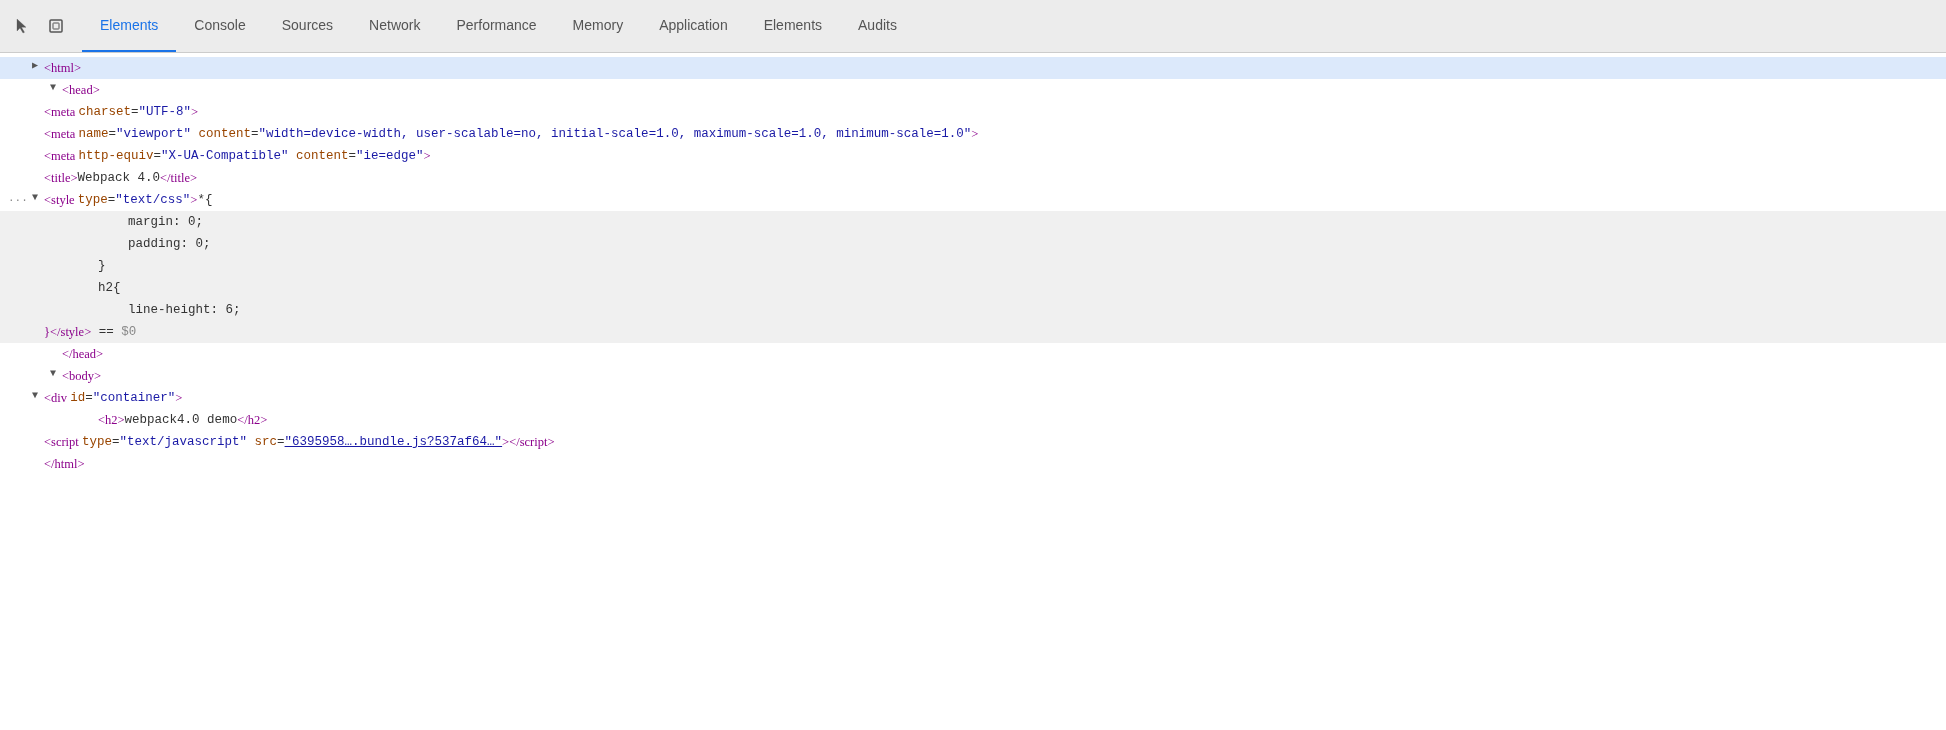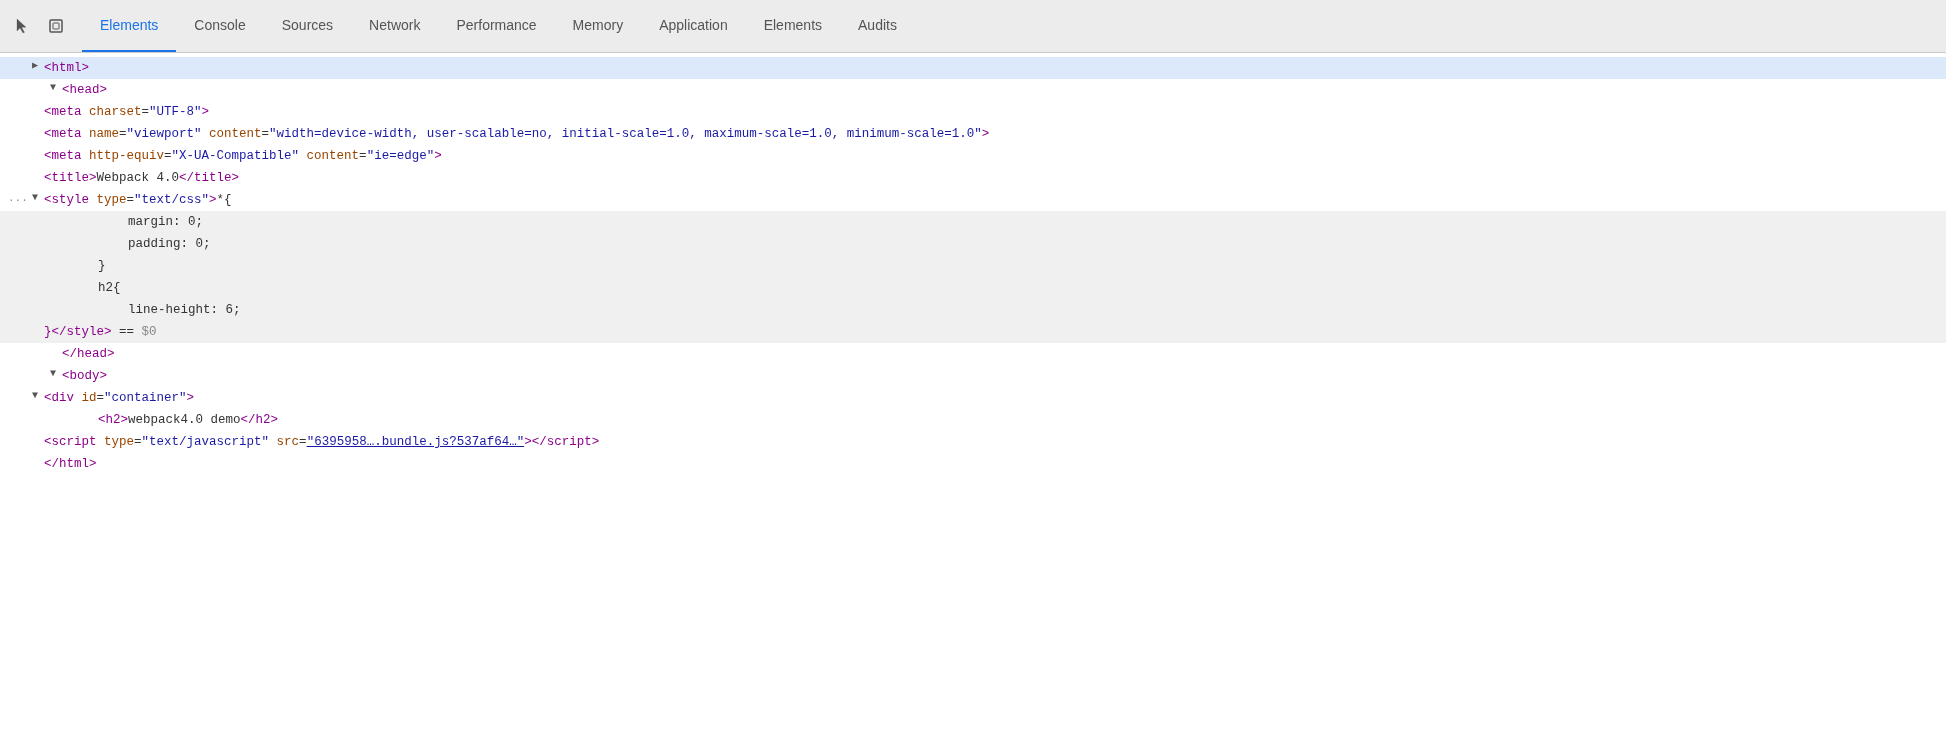--- a/index.html
+++ b/index.html
@@ -108,21 +108,21 @@
     .triangle {
       display: inline-block;
       width: 12px;
       font-size: 10px;
       color: #555;
       cursor: pointer;
       user-select: none;
       flex-shrink: 0;
     }
 
-    .tag { color: #8b008b; }
+    .tag { color: #8b008b; font-family: Liberation Serif, serif; }
     .attr-name { color: #994500; }
     .attr-value { color: #1a1aa6; }
     .text-content { color: #333; }
     .comment { color: #888; }
     .link-text {
       color: #1a1aa6;
       text-decoration: underline;
       cursor: pointer;
     }
 

